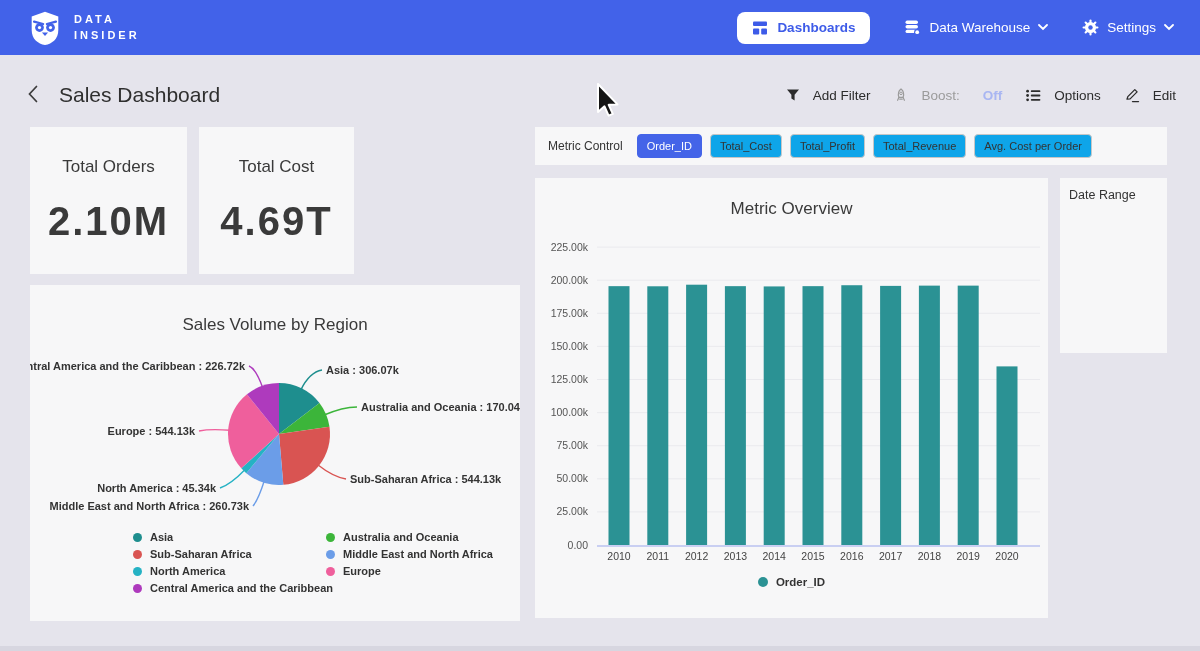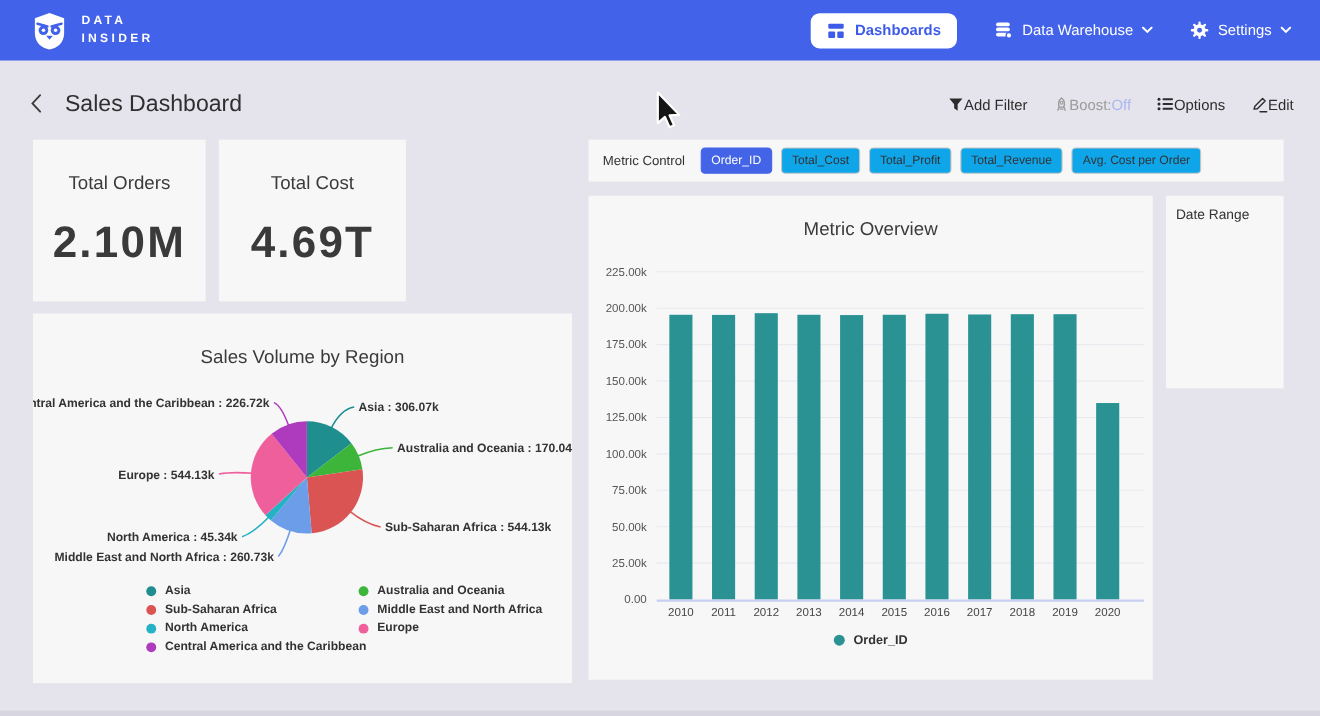--- a/index.html
+++ b/index.html
@@ -23,23 +23,23 @@
     display:flex; gap:9px; background:#fff; color:#3d5be8;
     border:none; border-radius:8px; padding:8px 15px; font-size:13.5px; font-weight:bold;
     font-family:"Liberation Sans", sans-serif; cursor:pointer;
   }
   .nav-item { display:flex; align-items:center; gap:8px; color:#fff; font-size:13.5px; font-weight:500; cursor:pointer; }
   
   .subheader { position:absolute; top:74px; left:0; width:1200px; height:42px; display:flex; align-items:center; padding:0 24px; }
   .back-btn { background:none; border:none; margin-right:17px; cursor:pointer; padding:2px; }
   .page-title { font-size:21px; font-weight:400; color:#2f2f2f; }
   .sub-actions { margin-left:auto; display:flex; align-items:center; gap:24px; font-size:13.5px; font-weight:500; color:#2c2c2c; }
-  .action { display:flex; align-items:flex-start; gap:0; cursor:pointer; background:none; border:none; font:inherit; color:inherit; }
+  .action { display:flex; align-items:center; gap:13px; cursor:pointer; background:none; border:none; font:inherit; color:inherit; }
   .boost-label { color:#9b9b9b; }
-  .boost-value { color:#a9b6f2; margin-left:0; }
+  .boost-value { color:#a9b6f2; margin-left:10px;font-weight:bold; }
   
   .card { position:absolute; background:#f7f7f8; }
   .kpi-card { display:flex; flex-direction:column; align-items:center; justify-content:center; gap:22px; }
   .kpi-label { font-size:17px; font-weight:500; color:#3a3a3a; }
   .kpi-value { font-size:40px; font-weight:bold; color:#3a3a3a; letter-spacing:2px; }
   .chart-title { position:absolute; width:100%; text-align:center; font-size:17px; font-weight:500; color:#3a3a3a; }
   
   .metric-bar { display:flex; align-items:center; padding-left:13px; }
   .metric-label { font-size:12px; color:#333; margin-right:14px; }
   .chip {
@@ -171,21 +171,21 @@
         </svg>
         <span>Edit</span>
       </button>
     </div>
   </div>
 
   <div class="card kpi-card" style="left:30px; top:127px; width:157px; height:147px;">
     <div class="kpi-label">Total Orders</div>
     <div class="kpi-value">2.10M</div>
   </div>
-  <div class="card kpi-card" style="left:199px; top:127px; width:170px; height:147px;">
+  <div class="card kpi-card" style="left:199px; top:127px; width:155px; height:147px;">
     <div class="kpi-label">Total Cost</div>
     <div class="kpi-value">4.69T</div>
   </div>
 
   <div class="card" style="left:30px; top:285px; width:490px; height:336px;">
     <div class="chart-title" style="top:30px;">Sales Volume by Region</div>
     <svg id="pie-svg" width="490" height="336" viewBox="0 0 490 336" style="position:absolute; left:0; top:0;">
         <path d="M249,149 L249.00,98.00 A51,51 0 0 1 289.48,117.98 Z" fill="#1e8e8e"></path>
         <path d="M270.7,105.1 Q279.5,87.1 292,85" fill="none" stroke="#1e8e8e" stroke-width="1.4"></path>
         <text x="296" y="89" text-anchor="start" font-size="11" font-weight="bold" fill="#333">Asia : 306.07k</text>

